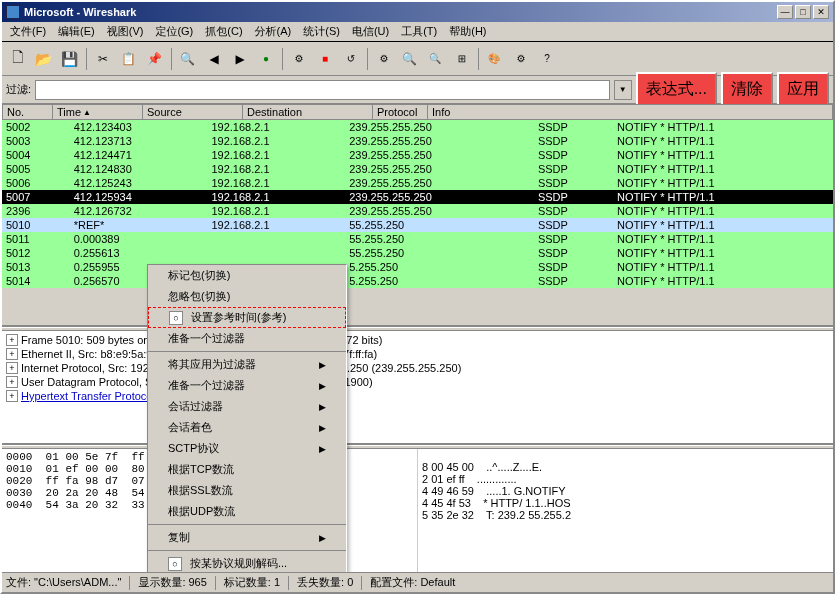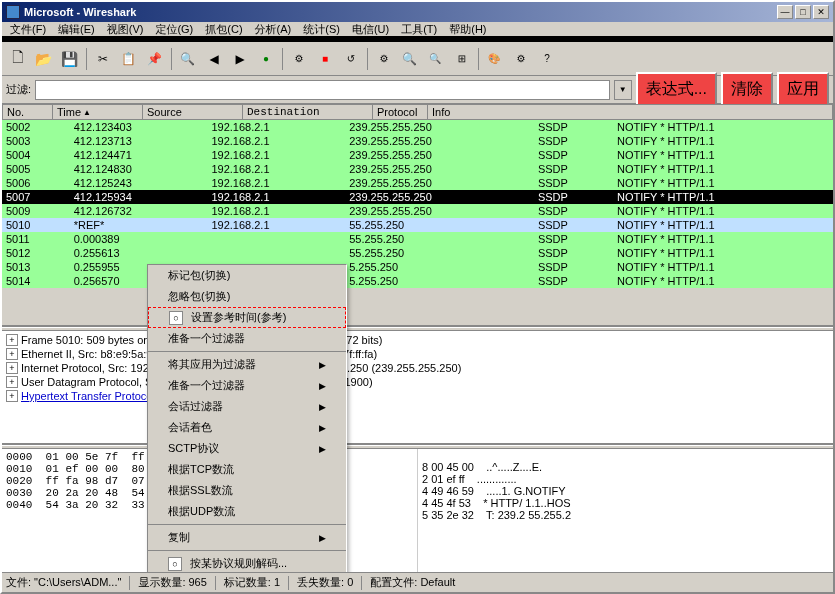--- a/index.html
+++ b/index.html
@@ -5,21 +5,21 @@
     * { margin: 0; padding: 0; box-sizing: border-box; }
     body { font-family: 'MS Sans Serif', Arial, sans-serif; font-size: 11px; background: #d4d0c8; width: 835px; height: 594px; overflow: hidden; }
     
     
     .title-bar { background: linear-gradient(to right, #0a246a, #a6b5d7); color: white; height: 20px; display: flex; align-items: center; justify-content: space-between; padding: 0 4px; }
     .title-bar-left { display: flex; align-items: center; gap: 4px; font-size: 11px; font-weight: bold; }
     .title-bar-buttons { display: flex; gap: 2px; }
     .title-btn { width: 16px; height: 14px; background: #d4d0c8; border: 1px solid #fff; border-right-color: #888; border-bottom-color: #888; font-size: 9px; display: flex; align-items: center; justify-content: center; cursor: pointer; }
     
     
-    .menu-bar { background: #d4d0c8; height: 20px; display: flex; align-items: center; padding: 0 2px; border-bottom: 6px solid #000000; }
+    .menu-bar { background: #d4d0c8; height: 20px; display: flex; align-items: center; padding: 0 2px; border-bottom: 1px solid #000000; }
     .menu-item { padding: 2px 6px; font-size: 11px; cursor: pointer; }
     
     
     .toolbar { background: #d4d0c8; height: 34px; display: flex; align-items: center; padding: 2px 4px; gap: 2px; border-bottom: 1px solid #888; }
     .tb-btn { width: 24px; height: 24px; background: #d4d0c8; border: 1px solid transparent; display: flex; align-items: center; justify-content: center; cursor: pointer; font-size: 14px; }
     .tb-sep { width: 1px; height: 22px; background: #888; margin: 0 2px; }
     
     
     .filter-bar { background: #d4d0c8; height: 28px; display: flex; align-items: center; padding: 2px 4px; gap: 4px; border-bottom: 1px solid #888; }
     .filter-input { flex: 1; height: 20px; border: 1px solid #888; background: white; padding: 0 4px; font-size: 11px; }
@@ -28,21 +28,21 @@
     
     
     .packet-list { height: 240px; overflow: hidden; border-bottom: 2px solid #888; position: relative; }
     .packet-table { width: 100%; border-collapse: collapse; }
     .packet-table thead tr { background: #d4d0c8; }
     .packet-table th { border: 1px solid #888; padding: 1px 4px; font-size: 11px; text-align: left; font-weight: normal; white-space: nowrap; position: sticky; top: 0; background: #d4d0c8; cursor: pointer; }
     .packet-table th::after { content: ''; }
     .th-no { width: 50px; }
     .th-time { width: 90px; }
     .th-src { width: 100px; }
-    .th-dst { width: 130px; font-family: Liberation Mono, monospace; }
+    .th-dst { width: 130px; }
     .th-proto { width: 55px; }
     .packet-table td { padding: 1px 4px; font-size: 11px; white-space: nowrap; overflow: hidden; }
     .row-green { background: #99ff99; }
     .row-selected { background: #000000; color: white; }
     .row-blue { background: #c0e0ff; }
     .scroll-area { height: 215px; overflow-y: auto; overflow-x: hidden; }
     
     
     .context-menu { position: absolute; top: 160px; left: 145px; background: #d4d0c8; border: 1px solid #888; border-right-color: #fff; border-bottom-color: #fff; z-index: 100; min-width: 200px; box-shadow: 2px 2px 4px rgba(0,0,0,0.3); }
     .ctx-item { padding: 3px 20px; font-size: 11px; cursor: pointer; display: flex; align-items: center; gap: 4px; }
@@ -209,21 +209,21 @@
               </tr>
               <tr class="row-selected">
                 <td>5007</td>
                 <td>412.125934</td>
                 <td>192.168.2.1</td>
                 <td>239.255.255.250</td>
                 <td>SSDP</td>
                 <td>NOTIFY * HTTP/1.1</td>
               </tr>
               <tr class="row-green">
-                <td>5009</td>
+                <td>2396</td>
                 <td>412.126732</td>
                 <td>192.168.2.1</td>
                 <td>239.255.255.250</td>
                 <td>SSDP</td>
                 <td>NOTIFY * HTTP/1.1</td>
               </tr>
               <tr class="row-blue">
                 <td>5010</td>
                 <td>*REF*</td>
                 <td>192.168.2.1</td>

